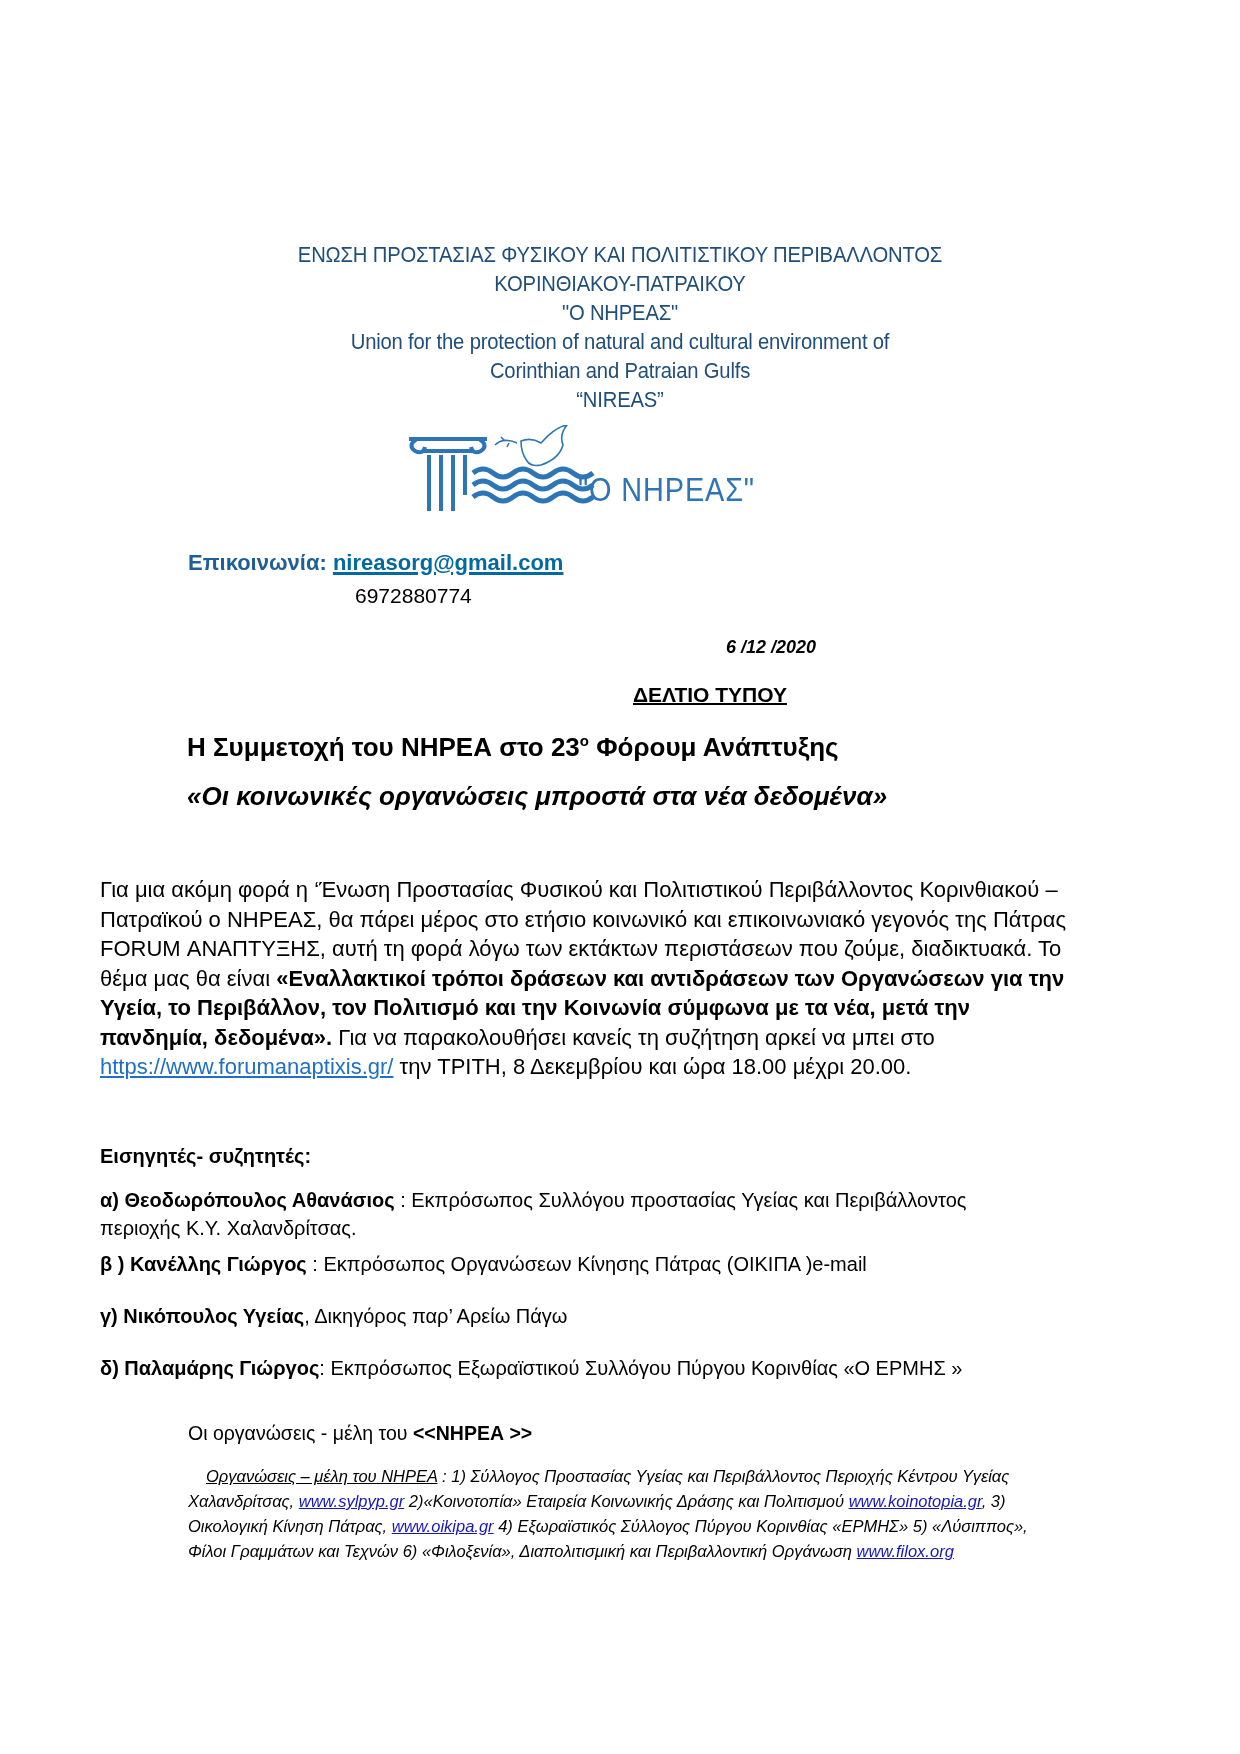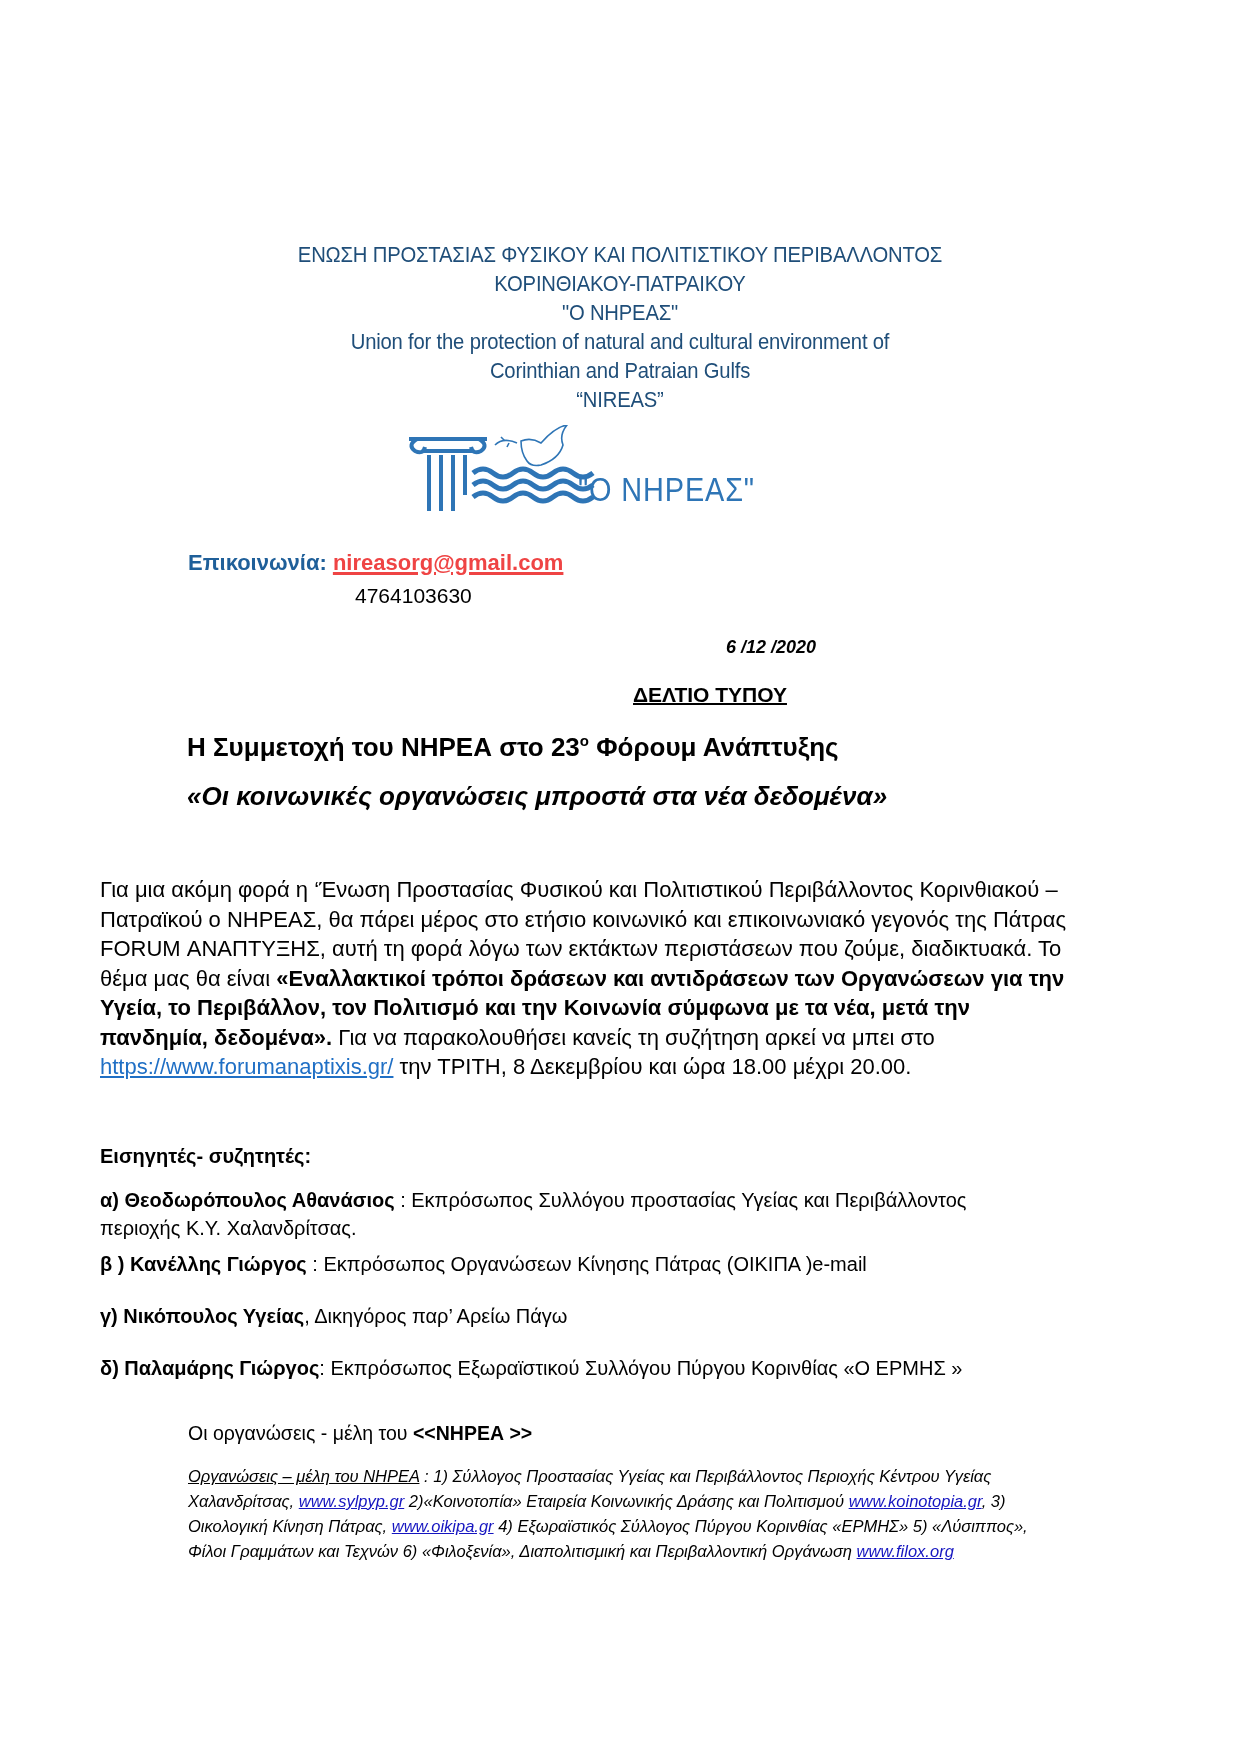--- a/index.html
+++ b/index.html
@@ -4,35 +4,35 @@
   <style>
     html, body { margin: 0; padding: 0; background: #ffffff; }
     body { width: 1240px; height: 1754px; position: relative; overflow: hidden; font-family: "Liberation Sans", sans-serif; color: #000; }
     .page { position: absolute; left: 0; top: 0; width: 996px; height: 1754px; }
     .header { position: absolute; left: 0; top: 240px; width: 1240px; text-align: center; color: #1f4e79; font-family: "Liberation Sans", sans-serif; }
     .header div { font-size: 22px; line-height: 29px; letter-spacing: -0.2px; transform: scaleX(0.92); }
     .logo { position: absolute; left: 403px; top: 425px; width: 400px; height: 88px; }
     .logo-text { position: absolute; left: 578px; top: 470px; font-size: 34px; color: #2e75b6; font-family: "Liberation Sans", sans-serif; letter-spacing: 1px; transform: scaleX(0.85); transform-origin: left top; }
     .contact { position: absolute; left: 188px; top: 550px; font-size: 22px; }
     .contact-label { color: #1f5f99; font-weight: bold; }
-    .contact-email { color: #ef4444; font-weight: bold; text-decoration: underline; text-decoration-thickness: 3px; }
+    .contact-email { color: #0369a1; font-weight: bold; text-decoration: underline; text-decoration-thickness: 3px; }
     .phone { position: absolute; left: 355px; top: 584px; font-size: 21px; }
     .date { position: absolute; right: 180px; top: 637px; font-size: 18px; font-weight: bold; font-style: italic; }
     .press { position: absolute; left: 0; width: 1420px; top: 683px; text-align: center; font-size: 21px; font-weight: bold; text-decoration: underline; text-decoration-thickness: 2px; }
     .title1 { position: absolute; left: 187px; top: 732px; font-size: 26px; font-weight: bold; }
     .title1 sup { font-size: 15px; }
     .title2 { position: absolute; left: 187px; top: 781px; font-size: 26px; font-weight: bold; font-style: italic; }
     .body-text { position: absolute; left: 100px; top: 875px; width: 975px; font-size: 22px; line-height: 29.5px; }
     .body-text b { font-weight: bold; }
     a.link { color: #1f6fc5; text-decoration: underline; }
     .speakers-title { position: absolute; left: 100px; top: 1145px; font-size: 20px; font-weight: bold; }
     .speaker { position: absolute; left: 100px; font-size: 20px; line-height: 28px; width: 900px; }
     .members-line { position: absolute; left: 188px; top: 1422px; font-size: 19.5px; }
     .footnote { position: absolute; left: 188px; top: 1464px; width: 880px; font-size: 16.5px; line-height: 25px; font-style: italic; }
-    .footnote .u { text-decoration: underline; }
+    .footnote .u { text-decoration: underline; margin-left: 18px; }
     .footnote a.link { color: #1515c0; }
   </style>
 </head>
 <body>
 
 <div class="page">
 
   <div class="header">
     <div>ΕΝΩΣΗ ΠΡΟΣΤΑΣΙΑΣ ΦΥΣΙΚΟΥ ΚΑΙ ΠΟΛΙΤΙΣΤΙΚΟΥ ΠΕΡΙΒΑΛΛΟΝΤΟΣ</div>
     <div>ΚΟΡΙΝΘΙΑΚΟΥ-ΠΑΤΡΑΙΚΟΥ</div>
@@ -62,21 +62,21 @@
       <path d="M70 60 q10 -8 20 0 t20 0 t20 0 t20 0 t20 0 t20 0"></path>
       <path d="M70 72 q10 -8 20 0 t20 0 t20 0 t20 0 t20 0 t20 0"></path>
     </g>
   </svg>
   <div class="logo-text">"Ο ΝΗΡΕΑΣ"</div>
 
   <div class="contact">
     <span class="contact-label">Επικοινωνία:</span>
     <a class="contact-email">nireasorg@gmail.com</a>
   </div>
-  <div class="phone">4764103630</div>
+  <div class="phone">6972880774</div>
 
   <div class="date">6 /12 /2020</div>
 
   <div class="press">ΔΕΛΤΙΟ ΤΥΠΟΥ</div>
 
   <div class="title1">
     <span>Η Συμμετοχή του ΝΗΡΕΑ στο 23</span><sup>ο</sup><span> Φόρουμ Ανάπτυξης</span>
   </div>
   <div class="title2">«Οι κοινωνικές οργανώσεις μπροστά στα νέα δεδομένα»</div>
 

